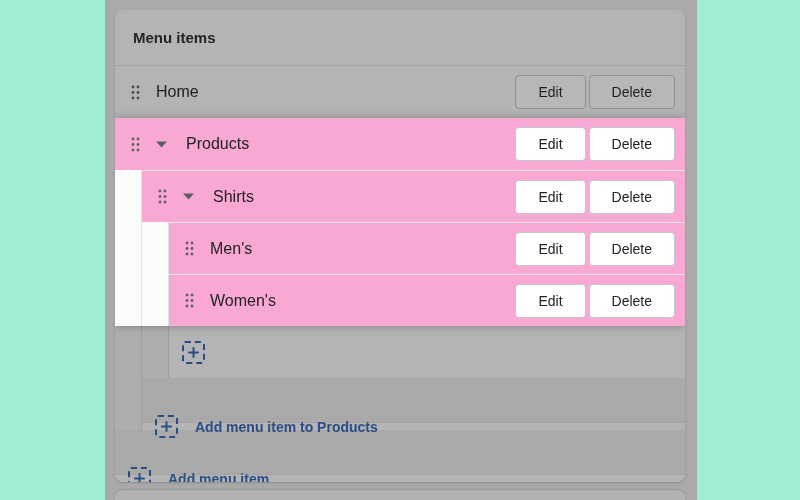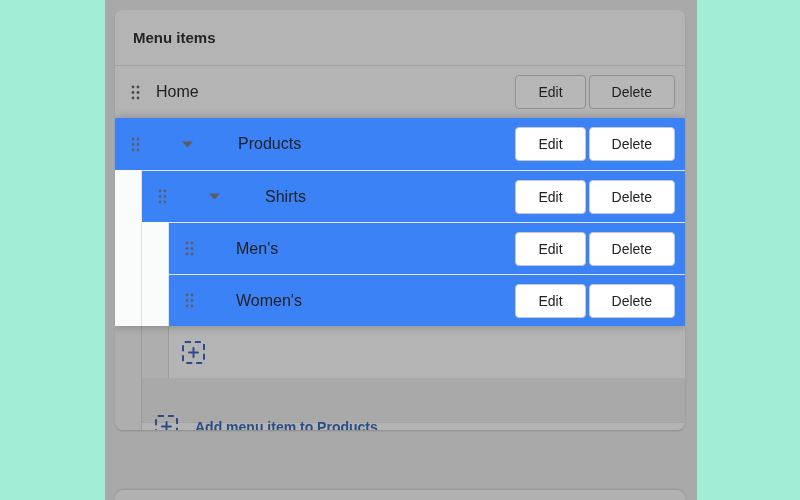--- a/index.html
+++ b/index.html
@@ -25,21 +25,21 @@
   }
   .card-title{font-size:15px;font-weight:700;color:#232425;}
   .row{display:flex;height:52px;}
   .content{
     flex:1;display:flex;align-items:center;
     padding:0 10px 0 16px;min-width:0;box-sizing:border-box;
   }
   .ind{width:27px;flex:none;box-sizing:border-box;}
   
   .lit{position:relative;z-index:2;box-shadow:0 0 9px rgba(0,0,0,.28);}
-  .lit .content{background:#3b82f6;color:#202224;gap:26px;}
+  .lit .content{background:#f9a8d4;color:#202224;}
   .lit .ind{background:#fafbfb;border-right:1px solid #e3e4e6;}
   .lit .row + .row .content{border-top:1px solid #e4e5e7;}
   
   .dim .content{background:#b4b4b5;color:#1d1e1f;}
   .dim .ind{background:#aeaeaf;border-right:1px solid #9d9d9e;}
   .dim.bt .content{border-top:1px solid #a4a4a5;margin-top:44px;}
   .label{font-size:16px;white-space:nowrap;}
   .handle{display:inline-flex;margin-right:16px;color:#5c5f62;flex:none;}
   .dim .handle{color:#4a4c4e;}
   .caret{display:inline-flex;margin-right:19px;flex:none;}
@@ -221,17 +221,27 @@
       <div class="content">
         <span class="plusbox">
           <svg width="11" height="11" viewBox="0 0 11 11">
               <path d="M5.5 1v9M1 5.5h9" stroke="currentColor" stroke-width="2" stroke-linecap="round"></path>
             </svg>
         </span>
         <span class="addlabel">Add menu item to Products</span>
       </div>
     </div>
 
+    <div class="row dim addrow bt">
+      <div class="content">
+        <span class="plusbox">
+          <svg width="11" height="11" viewBox="0 0 11 11">
+              <path d="M5.5 1v9M1 5.5h9" stroke="currentColor" stroke-width="2" stroke-linecap="round"></path>
+            </svg>
+        </span>
+        <span class="addlabel">Add menu item</span>
+      </div>
+    </div>
 
   </div>
 
   <div class="next-card"></div>
 </div>
 
 </body></html>

